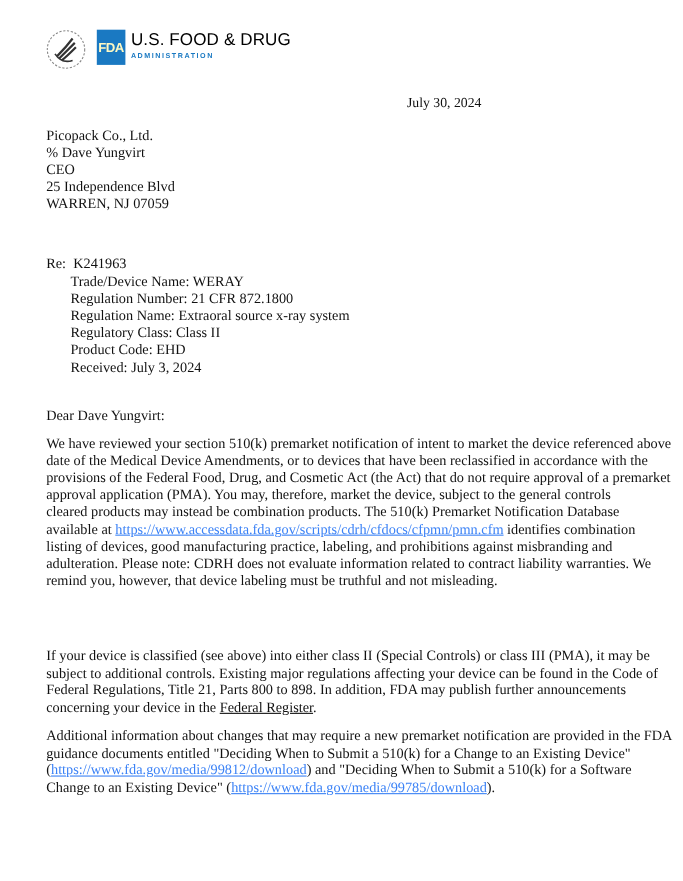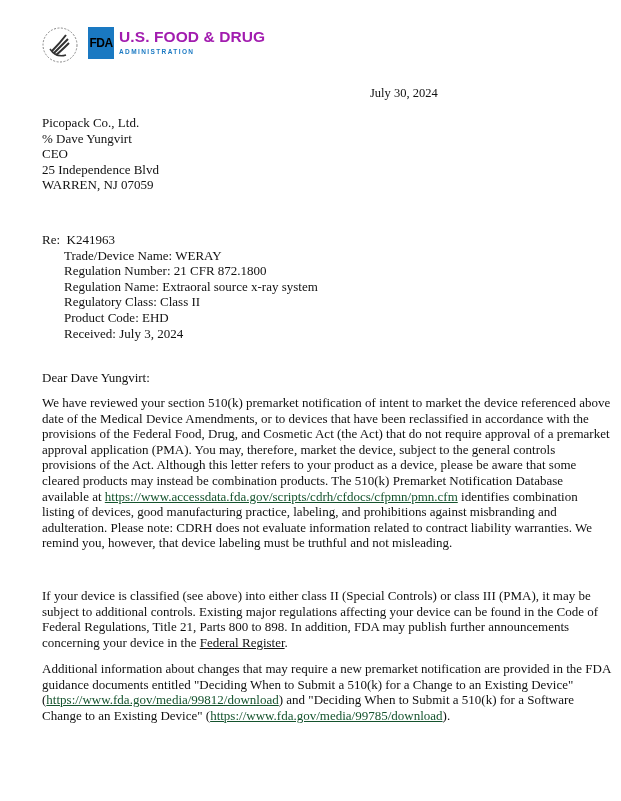--- a/index.html
+++ b/index.html
@@ -1,33 +1,33 @@
 <!DOCTYPE html>
 <html><head>
 <meta charset="utf-8">
 <style>
   html, body { margin: 0; padding: 0; background: #ffffff; }
   body { width: 621px; height: 801px; position: relative; overflow: hidden;
          font-family: "Liberation Serif", serif; color: #111; }
   .logo-seal { position: absolute; left: 40px; top: 25px; width: 40px; height: 40px; }
-  .fda-box { position: absolute; left: 88px; top: 27px; width: 26px; height: 32px; background: #1a79c2; color: #000000;
+  .fda-box { position: absolute; left: 88px; top: 27px; width: 26px; height: 32px; background: #1a79c2; color: #fef9c3;
              font-family: "Liberation Sans", sans-serif; font-weight: bold; font-size: 12px; line-height: 32px; text-align: center; letter-spacing: -0.5px; }
-  .fda-title { position: absolute; left: 119px; top: 28px; font-family: "Liberation Sans", sans-serif; font-weight: bold; font-size: 15.5px; color: #a21caf; letter-spacing: 0.1px; }
+  .fda-title { position: absolute; left: 119px; top: 28px; font-family: "Liberation Sans", sans-serif; font-weight: normal; font-size: 15.5px; color: #000000; letter-spacing: 0.1px; }
   .fda-sub { position: absolute; left: 119px; top: 48px; font-family: "Liberation Sans", sans-serif; font-weight: bold; font-size: 6.5px; color: #1a79c2; letter-spacing: 1.4px; }
   .date { position: absolute; left: 370px; top: 86px; font-size: 12.5px; }
   .txt { font-size: 13px; line-height: 15.6px; }
   .addr { position: absolute; left: 42px; top: 115px; }
   .re { position: absolute; left: 42px; top: 232px; }
   .re-line { padding-left: 22px; }
   .salut { position: absolute; left: 42px; top: 370px; }
   .para { position: absolute; left: 42px; width: 570px; }
   .p1 { top: 395px; }
   .p2 { top: 588px; }
   .p3 { top: 661px; }
-  a { color: #14532d; text-decoration: underline; }
+  a { color: #3b82f6; text-decoration: underline; }
   .ul { text-decoration: underline; }
   .line { white-space: nowrap; }
 </style>
 </head>
 <body>
 
 <div class="logo-seal">
   <svg width="40" height="40" viewBox="0 0 40 40">
     <circle cx="20" cy="20" r="17" fill="none" stroke="#888" stroke-width="1" stroke-dasharray="2 1.5"></circle>
     <path d="M12 26 C16 22, 20 18, 26 10 M14 28 C18 24, 23 19, 28 14 M16 30 C20 27, 25 22, 29 18" stroke="#333" stroke-width="2" fill="none"></path>
@@ -58,21 +58,20 @@
   <div class="line re-line">Received:  July 3, 2024</div>
 </div>
 
 <div class="salut txt">Dear Dave Yungvirt:</div>
 
 <div class="para p1 txt">
   <div class="line">We have reviewed your section 510(k) premarket notification of intent to market the device referenced above</div>
   <div class="line">date of the Medical Device Amendments, or to devices that have been reclassified in accordance with the</div>
   <div class="line">provisions of the Federal Food, Drug, and Cosmetic Act (the Act) that do not require approval of a premarket</div>
   <div class="line">approval application (PMA). You may, therefore, market the device, subject to the general controls</div>
-  <div class="line">provisions of the Act. Although this letter refers to your product as a device, please be aware that some</div>
   <div class="line">cleared products may instead be combination products. The 510(k) Premarket Notification Database</div>
   <div class="line"><span>available at </span><a>https://www.accessdata.fda.gov/scripts/cdrh/cfdocs/cfpmn/pmn.cfm</a><span> identifies combination</span></div>
   <div class="line">listing of devices, good manufacturing practice, labeling, and prohibitions against misbranding and</div>
   <div class="line">adulteration. Please note:  CDRH does not evaluate information related to contract liability warranties. We</div>
   <div class="line">remind you, however, that device labeling must be truthful and not misleading.</div>
 </div>
 
 <div class="para p2 txt">
   <div class="line">If your device is classified (see above) into either class II (Special Controls) or class III (PMA), it may be</div>
   <div class="line">subject to additional controls. Existing major regulations affecting your device can be found in the Code of</div>

